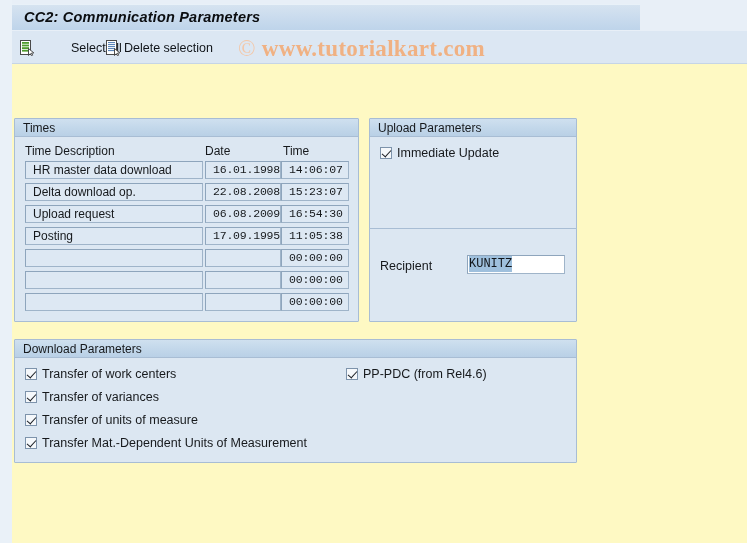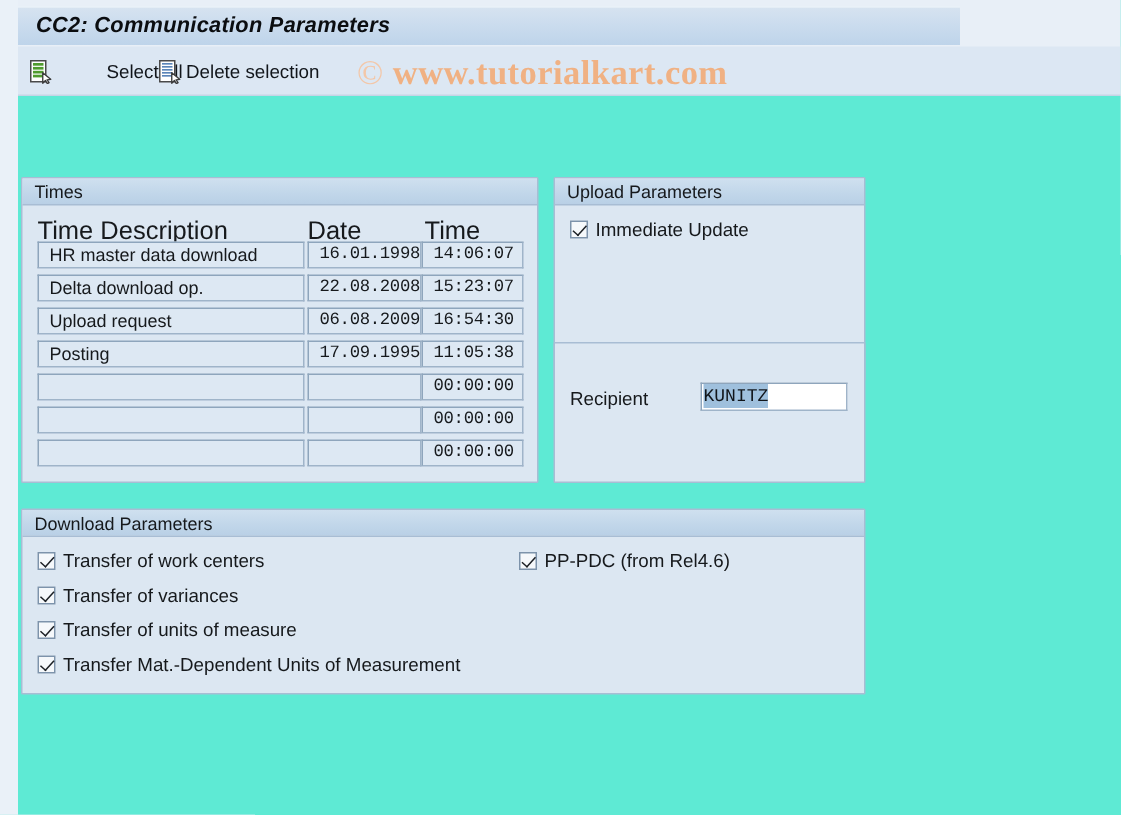--- a/index.html
+++ b/index.html
@@ -99,21 +99,21 @@
   #watermark .copy {
     font-weight: normal;
     color: #f3c7a8;
   }
 
   
   #content {
     position: absolute;
     left: 12px; top: 64px;
     width: 735px; height: 479px;
-    background: #5eead4;
+    background: #fef9c3;
   }
 
   
   .groupbox {
     position: absolute;
     background: #dce7f2;
     border: 1px solid #a8bdd4;
     box-sizing: border-box;
     border-radius: 1px;
   }
@@ -135,21 +135,21 @@
   }
 
   #grp-times   { left: 2px;   top: 54px;  width: 345px; height: 204px; }
   #grp-upload  { left: 357px; top: 54px;  width: 208px; height: 136px; }
   #grp-notify  { left: 357px; top: 164px; width: 208px; height: 94px; }
   #grp-download{ left: 2px;   top: 275px; width: 563px; height: 124px; }
 
   
   .col-head {
     position: absolute;
-    font-size: 17px;
+    font-size: 12px;
     color: #16191c;
     white-space: nowrap;
   }
   #th-desc { left: 10px; top: 25px; }
   #th-date { left: 190px; top: 25px; }
   #th-time { left: 268px; top: 25px; }
 
   .tfield {
     position: absolute;
     background: #dde8f3;

